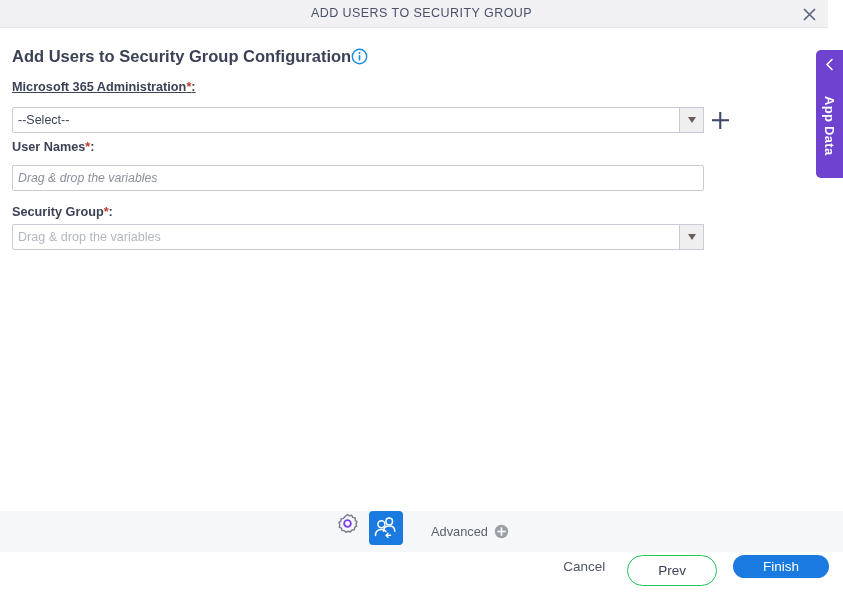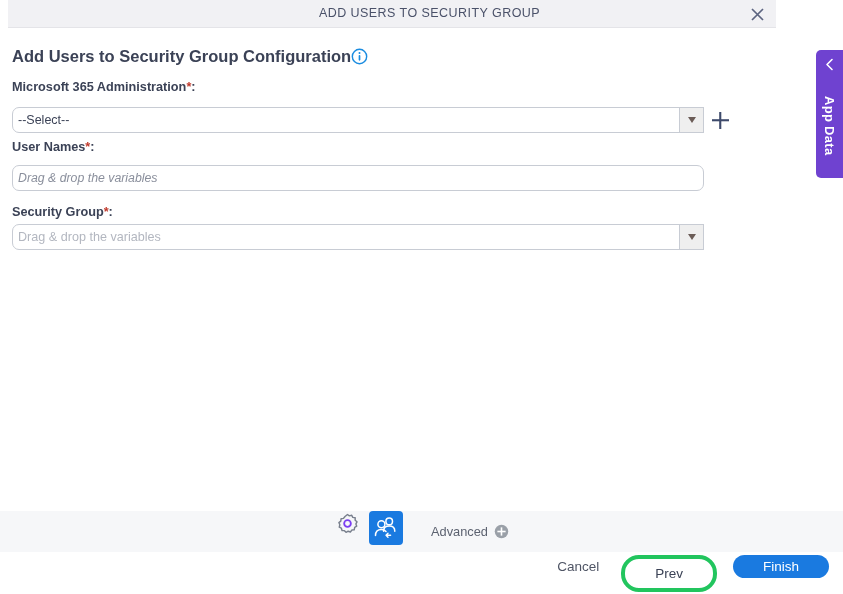--- a/index.html
+++ b/index.html
@@ -11,22 +11,22 @@
     height: 594px;
     background: #ffffff;
     font-family: "Liberation Sans", sans-serif;
     overflow: hidden;
     position: relative;
   }
 
   
   .titlebar {
     position: absolute;
-    left: 8px; top: 0;
-    width: 768px; height: 28px;
+    left: 0; top: 0;
+    width: 828px; height: 28px;
     background: #f1f1f4;
     border-bottom: 1px solid #e4e4e8;
     box-sizing: border-box;
     text-decoration: underline;
   }
   .titlebar-text {
     position: absolute;
     left: 0; top: 0;
     width: 843px;
     line-height: 27px;
@@ -77,21 +77,21 @@
   }
   .field-label .req { color: #c0392b; font-weight: bold; }
   .field-label .colon { color: #3b4256; font-weight: bold; }
 
   .input-box {
     position: absolute;
     box-sizing: border-box;
     height: 26px;
     border: 1px solid #c8ccd4;
     background: #ffffff;
-    border-radius: 7px;
+    border-radius: 2px;
     font-size: 12.5px;
     color: #3b4256;
     display: flex;
     align-items: center;
     padding-left: 5px;
   }
   .input-box.with-arrow { padding-right: 26px; }
 
   .drop-arrow {
     position: absolute;
@@ -213,21 +213,21 @@
     background: none;
     border: none;
     cursor: pointer;
     padding: 4px 6px;
     font-family: "Liberation Sans", sans-serif;
   }
   .btn-prev {
     font-size: 13.5px;
     color: #3b4256;
     background: #ffffff;
-    border: 4px solid #22c55e;
+    border: 1px solid #22c55e;
     border-radius: 18px;
     padding: 7px 30px;
     cursor: pointer;
     font-family: "Liberation Sans", sans-serif;
   }
   .btn-finish {
     font-size: 13.5px;
     color: #ffffff;
     background: #1a7ae0;
     border: none;
@@ -251,21 +251,21 @@
 
 <div class="heading-row">
   <div class="heading-title">Add Users to Security Group Configuration</div>
   <svg class="info-icon" viewBox="0 0 18 18">
     <circle cx="9" cy="9" r="7.6" fill="none" stroke="#1a8ce0" stroke-width="1.5"></circle>
     <circle cx="9" cy="5.2" r="1.05" fill="#1a8ce0"></circle>
     <rect x="8.1" y="7.3" width="1.8" height="6.1" rx="0.85" fill="#1a8ce0"></rect>
   </svg>
 </div>
 
-<div class="field-label" style="top:80px;">
+<div class="field-label" style="top:80px;text-decoration:underline;">
   <span>Microsoft 365 Administration</span><span class="req">*</span><span class="colon">:</span>
 </div>
 <div class="input-box with-arrow" style="left:12px; top:107px; width:692px;">
   <span>--Select--</span>
   <span class="drop-arrow">
     <span class="tri"></span>
   </span>
 </div>
 <svg class="plus-btn" style="left:711px; top:111px;" width="19" height="19" viewBox="0 0 19 19">
   <g>

